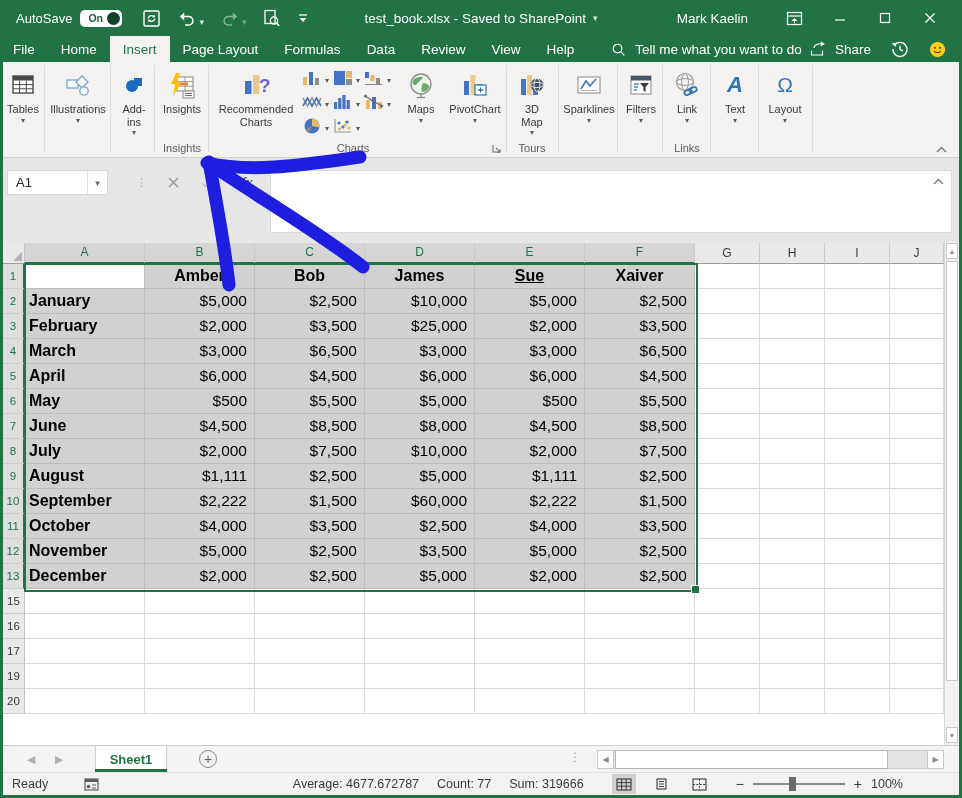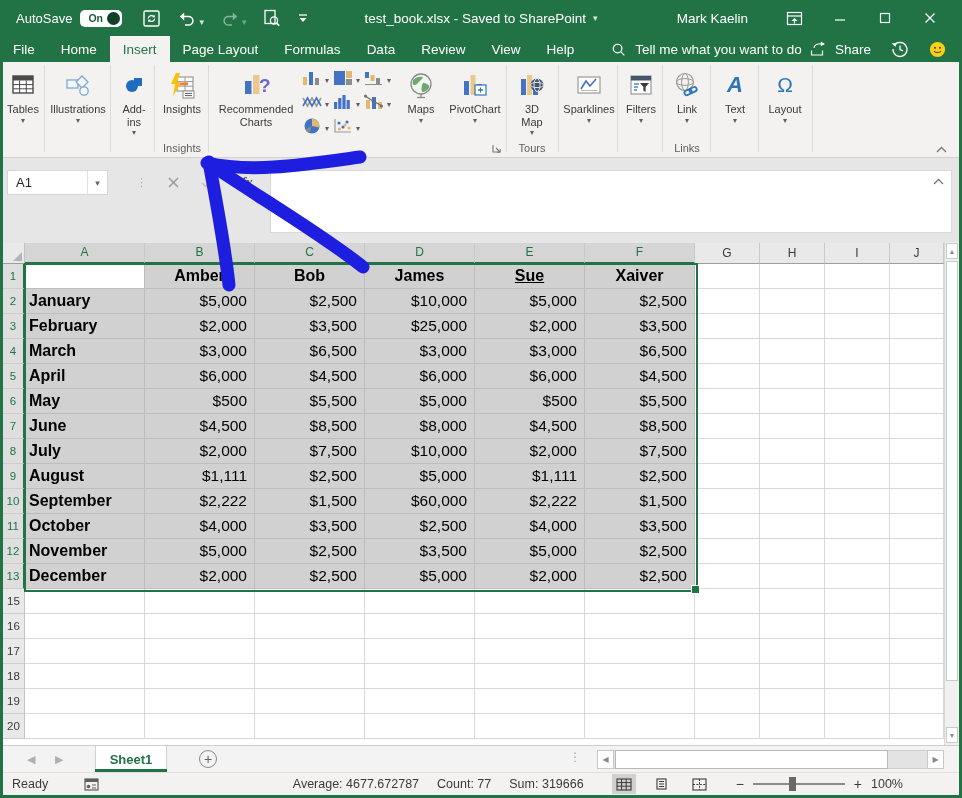--- a/index.html
+++ b/index.html
@@ -513,20 +513,21 @@
     <div class="gsep" style="left:208px"></div>
     <div class="gsep" style="left:506px"></div>
     <div class="gsep" style="left:558px"></div>
     <div class="gsep" style="left:617px"></div>
     <div class="gsep" style="left:662px"></div>
     <div class="gsep" style="left:710px"></div>
     <div class="gsep" style="left:758px"></div>
     <div class="gsep" style="left:812px"></div>
 
     <div class="grouplabel" style="left:156px;width:52px">Insights</div>
+    <div class="grouplabel" style="left:210px;width:286px">Charts</div>
     <div class="grouplabel" style="left:508px;width:48px">Tours</div>
     <div class="grouplabel" style="left:664px;width:46px">Links</div>
 
     <span class="launcher" style="left:492px;top:82px">
       <svg width="10" height="10" viewBox="0 0 10 10">
           <path d="M1 1 v7 h7" fill="none" stroke="#777" stroke-width="1.1"></path>
           <path d="M4 4 L8.2 8.2 M8.2 8.2 v-3 M8.2 8.2 h-3" fill="none" stroke="#777" stroke-width="1.1"></path>
         </svg>
     </span>
     <span class="collapse" style="left:936px;top:84px">
@@ -770,33 +771,20 @@
           <div class="cell" style="width: 110px;"></div>
           <div class="cell" style="width: 110px;"></div>
           <div class="cell" style="width: 110px;"></div>
           <div class="cell" style="width: 65px;"></div>
           <div class="cell" style="width: 65px;"></div>
           <div class="cell" style="width: 65px;"></div>
           <div class="cell" style="width: 54px;"></div>
         </div>
         <div class="row">
           <div class="rowhdr">17</div>
-          <div class="cell" style="width: 120px;"></div>
-          <div class="cell" style="width: 110px;"></div>
-          <div class="cell" style="width: 110px;"></div>
-          <div class="cell" style="width: 110px;"></div>
-          <div class="cell" style="width: 110px;"></div>
-          <div class="cell" style="width: 110px;"></div>
-          <div class="cell" style="width: 65px;"></div>
-          <div class="cell" style="width: 65px;"></div>
-          <div class="cell" style="width: 65px;"></div>
-          <div class="cell" style="width: 54px;"></div>
-        </div>
-        <div class="row">
-          <div class="rowhdr">18</div>
           <div class="cell" style="width: 120px;"></div>
           <div class="cell" style="width: 110px;"></div>
           <div class="cell" style="width: 110px;"></div>
           <div class="cell" style="width: 110px;"></div>
           <div class="cell" style="width: 110px;"></div>
           <div class="cell" style="width: 110px;"></div>
           <div class="cell" style="width: 65px;"></div>
           <div class="cell" style="width: 65px;"></div>
           <div class="cell" style="width: 65px;"></div>
           <div class="cell" style="width: 54px;"></div>

